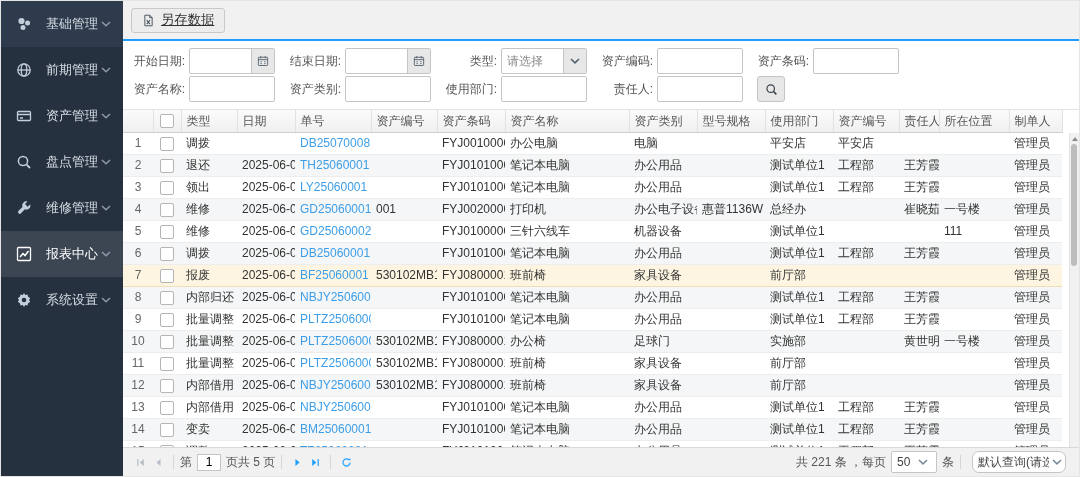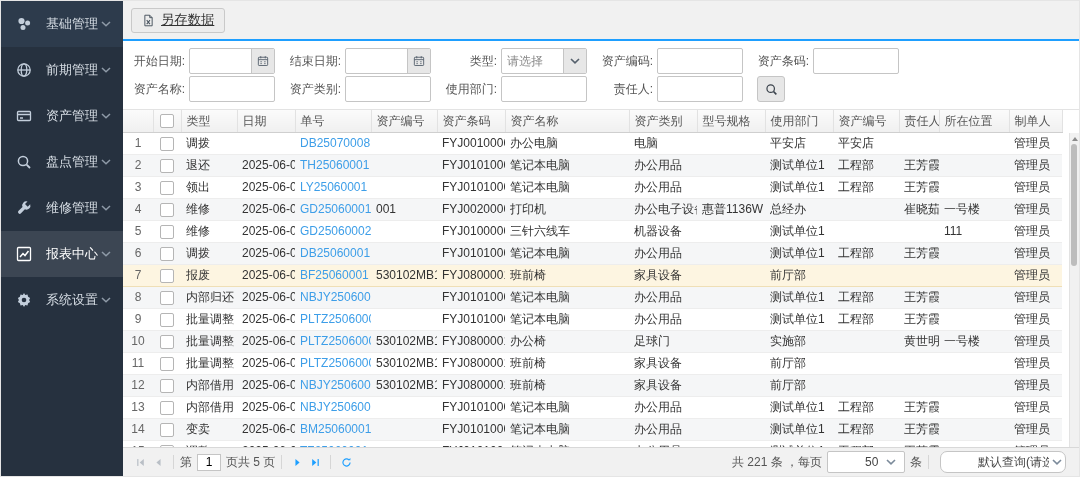--- a/index.html
+++ b/index.html
@@ -67,21 +67,21 @@
           padding:0 8px;color:#555;flex-shrink:0;}
   .pgbtn{width:18px;height:18px;display:flex;align-items:center;justify-content:center;cursor:pointer;}
   .pgbtn svg{width:11px;height:11px;}
   .pg-gray{color:#b9bfc6;}
   .pg-blue{color:var(--accent,#1e9fff);}
   .psep{width:1px;height:14px;background:#d6d6d6;margin:0 6px;}
   .pginput{width:22px;height:15px;border:1px solid #c5c5c5;text-align:center;
            font:12px "Liberation Sans",sans-serif;margin:0 5px;padding:0;}
   .spacer{flex:1;}
   .mini-select{height:20px;border:1px solid #c5c5c5;background:#fff;display:flex;align-items:center;
-               border-radius:2px;margin:0 5px;cursor:pointer;padding-left:32px;}
+               border-radius:2px;margin:0 5px;cursor:pointer;}
   .ms-text{padding:0 5px;white-space:nowrap;overflow:hidden;color:#444;}
   .ms-chev{width:16px;display:flex;justify-content:center;color:#7b8a9a;flex-shrink:0;}
   .ms-chev svg{width:10px;height:6px;}
   .ftxt{white-space:nowrap;}
 </style>
 </head>
 <body>
 
 <div class="app">
 

